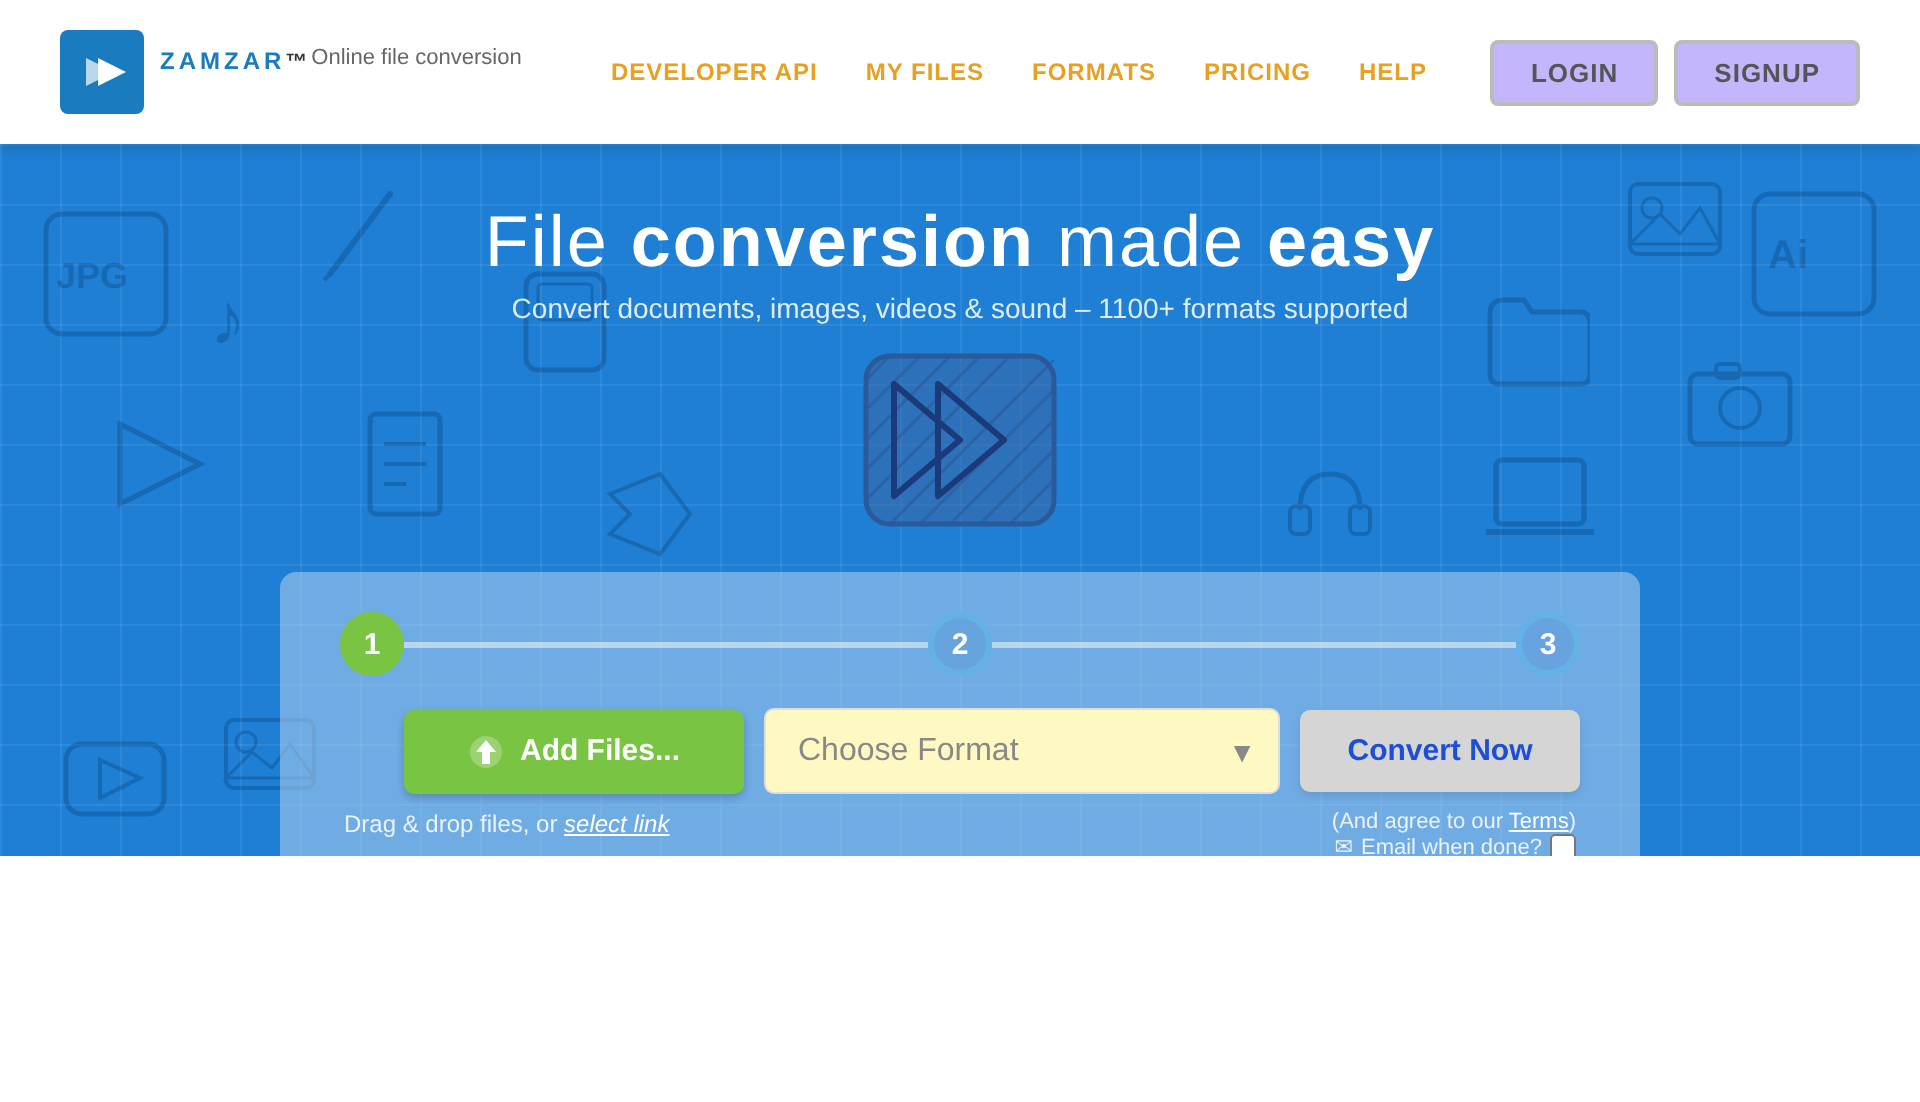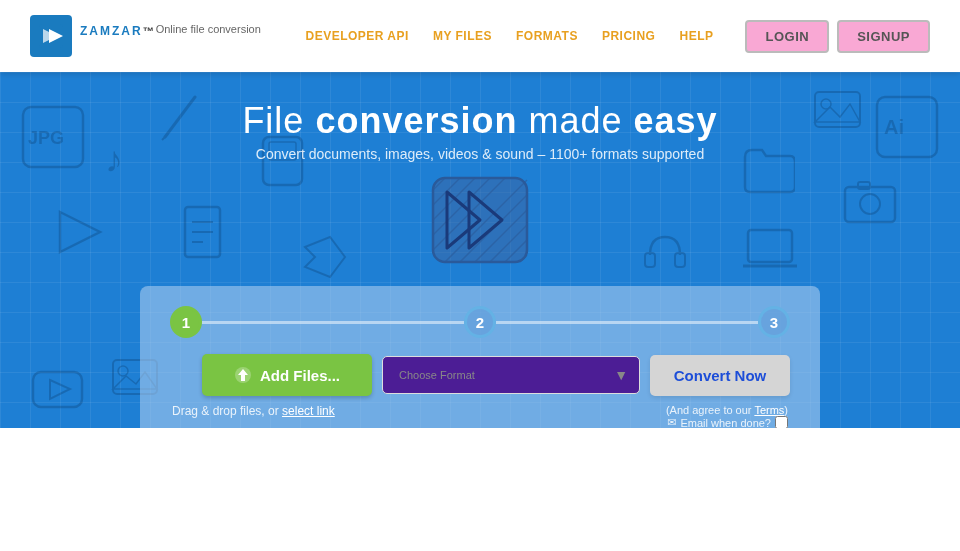--- a/index.html
+++ b/index.html
@@ -51,21 +51,21 @@
       letter-spacing: 0.5px;
     }
     .nav-buttons { display: flex; gap: 8px; }
     .nav-btn {
       padding: 7px 18px;
       font-size: 13px;
       font-weight: bold;
       border-radius: 4px;
       cursor: pointer;
       border: 2px solid #bbb;
-      background: #f9a8d4;
+      background: #c4b5fd;
       color: #555;
       letter-spacing: 0.5px;
     }
 
     
     .hero {
       width: 960px;
       height: 356px;
       background: #1e7fd4;
       position: relative;
@@ -186,23 +186,23 @@
       justify-content: center;
       box-shadow: 0 2px 4px rgba(0,0,0,0.2);
     }
     .select-wrapper {
       flex: 1;
       position: relative;
     }
     .select-wrapper select {
       width: 100%;
       padding: 12px 36px 12px 16px;
-      font-size: 11px;
+      font-size: 16px;
       color: #888;
-      background: #4c1d95;
+      background: #fef9c3;
       border: 1px solid #ddd;
       border-radius: 5px;
       cursor: pointer;
       appearance: none;
     }
     .select-arrow {
       position: absolute;
       right: 12px;
       top: 50%;
       transform: translateY(-50%);
@@ -232,20 +232,21 @@
       margin-top: 8px;
       padding: 0 2px;
     }
     .hint-left {
       font-size: 12px;
       color: rgba(255,255,255,0.85);
     }
     .hint-left a {
       color: white;
       text-decoration: underline;
+      font-style: italic;
     }
     .hint-right {
       font-size: 11px;
       color: rgba(255,255,255,0.85);
       text-align: right;
     }
     .hint-right a { color: white; text-decoration: underline; }
 
     
     .deco { position: absolute; opacity: 0.3; }

